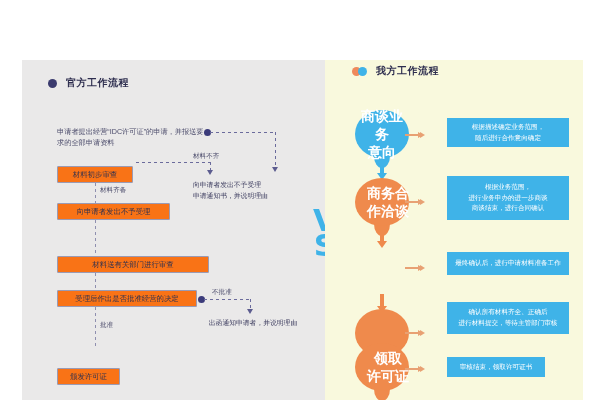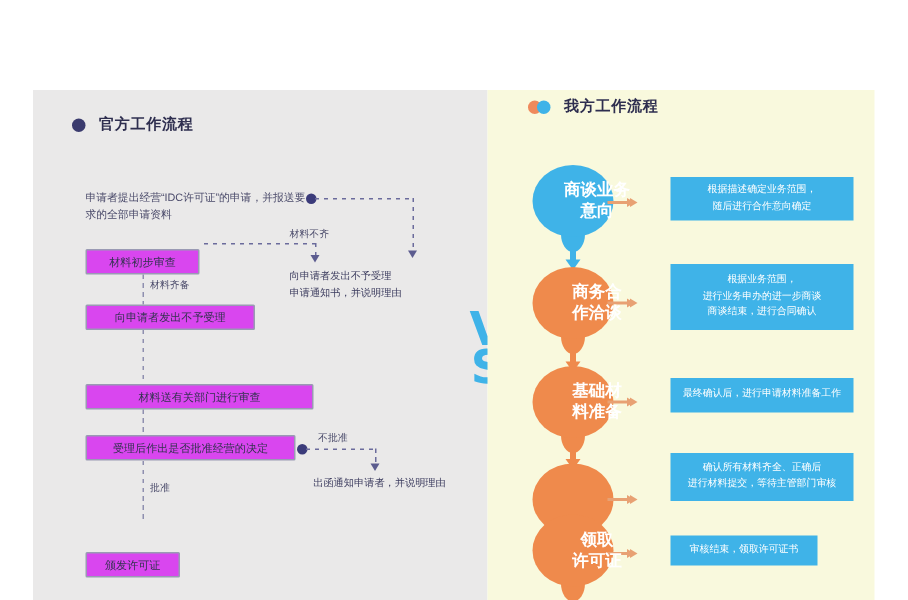--- a/index.html
+++ b/index.html
@@ -52,21 +52,21 @@
   }
 
   
   .l-intro {
     position: absolute; left: 57px; top: 126px; width: 152px;
     font-size: 7.2px; color: #4a4a6a; line-height: 1.55;
   }
   .l-box {
     position: absolute;
     border: 1px solid #9a9ab4;
-    background: #d946ef;
+    background: #f97316;
     font-size: 7.4px; color: #32324f;
     display: flex; align-items: center; justify-content: center;
     border-radius: 1px;
     white-space: nowrap;
   }
   .l-conn {
     position: absolute; width: 1px;
     background: repeating-linear-gradient(to bottom,#8f8faf 0 3px,transparent 3px 6px);
   }
   .l-conn-label {
@@ -114,23 +114,23 @@
     position: absolute; left: 0; top: 0; width: 54px; height: 48px;
     border-radius: 50%;
   }
   .r-pin .tail {
     position: absolute; left: 19px; top: 34px;
     width: 16px; height: 24px;
     border-radius: 0 0 50% 50%;
     transform: scaleY(1);
   }
   .r-pin .txt {
-    position: absolute; left: 16px; top: 0; width: 54px; height: 48px;
-    display: flex; align-items: center; justify-content: center;
-    color: #fff; font-size: 11px; font-weight: bold; line-height: 1.3;
+    position: absolute; left: 0; top: 0; width: 54px; height: 48px;
+    display: flex; align-items: center; justify-content: flex-end;
+    color: #fff; font-size: 14px; font-weight: bold; line-height: 1.3;
     text-align: center; z-index: 3;
   }
   .r-vlink {
     position: absolute; width: 4px; background: #3fb3e8;
   }
   .r-varrow {
     position: absolute; width: 0; height: 0;
     border-left: 5px solid transparent;
     border-right: 5px solid transparent;
     border-top: 7px solid #3fb3e8;
@@ -277,27 +277,20 @@
       <span class="tip2"></span>
   </div>
   <div class="r-box" style="left:447px; top:176px; width:122px; height:44px;">
     <span>
       <span>根据业务范围，</span><br>
       <span>进行业务申办的进一步商谈</span><br>
       <span>商谈结束，进行合同确认</span>
     </span>
   </div>
 
-  <div class="r-pin" style="left:355px; top:244px;">
-    <span class="tail" style="background:#ef8a4c;"></span>
-    <span class="circle" style="background:#ef8a4c;"></span>
-    <span class="txt">
-      <span><span>基础材</span><br><span>料准备</span></span>
-    </span>
-  </div>
   <div class="r-vlink-o" style="left:380px; top:294px; height:13px;"></div>
   <div class="r-varrow-o" style="left:377px; top:306px;"></div>
   <div class="r-arrow" style="left:405px; top:265px;">
     <span class="bar"></span>
       <span class="tip"></span>
       <span class="tip2"></span>
   </div>
   <div class="r-box" style="left:447px; top:252px; width:122px; height:23px;">
     <span>最终确认后，进行申请材料准备工作</span>
   </div>

